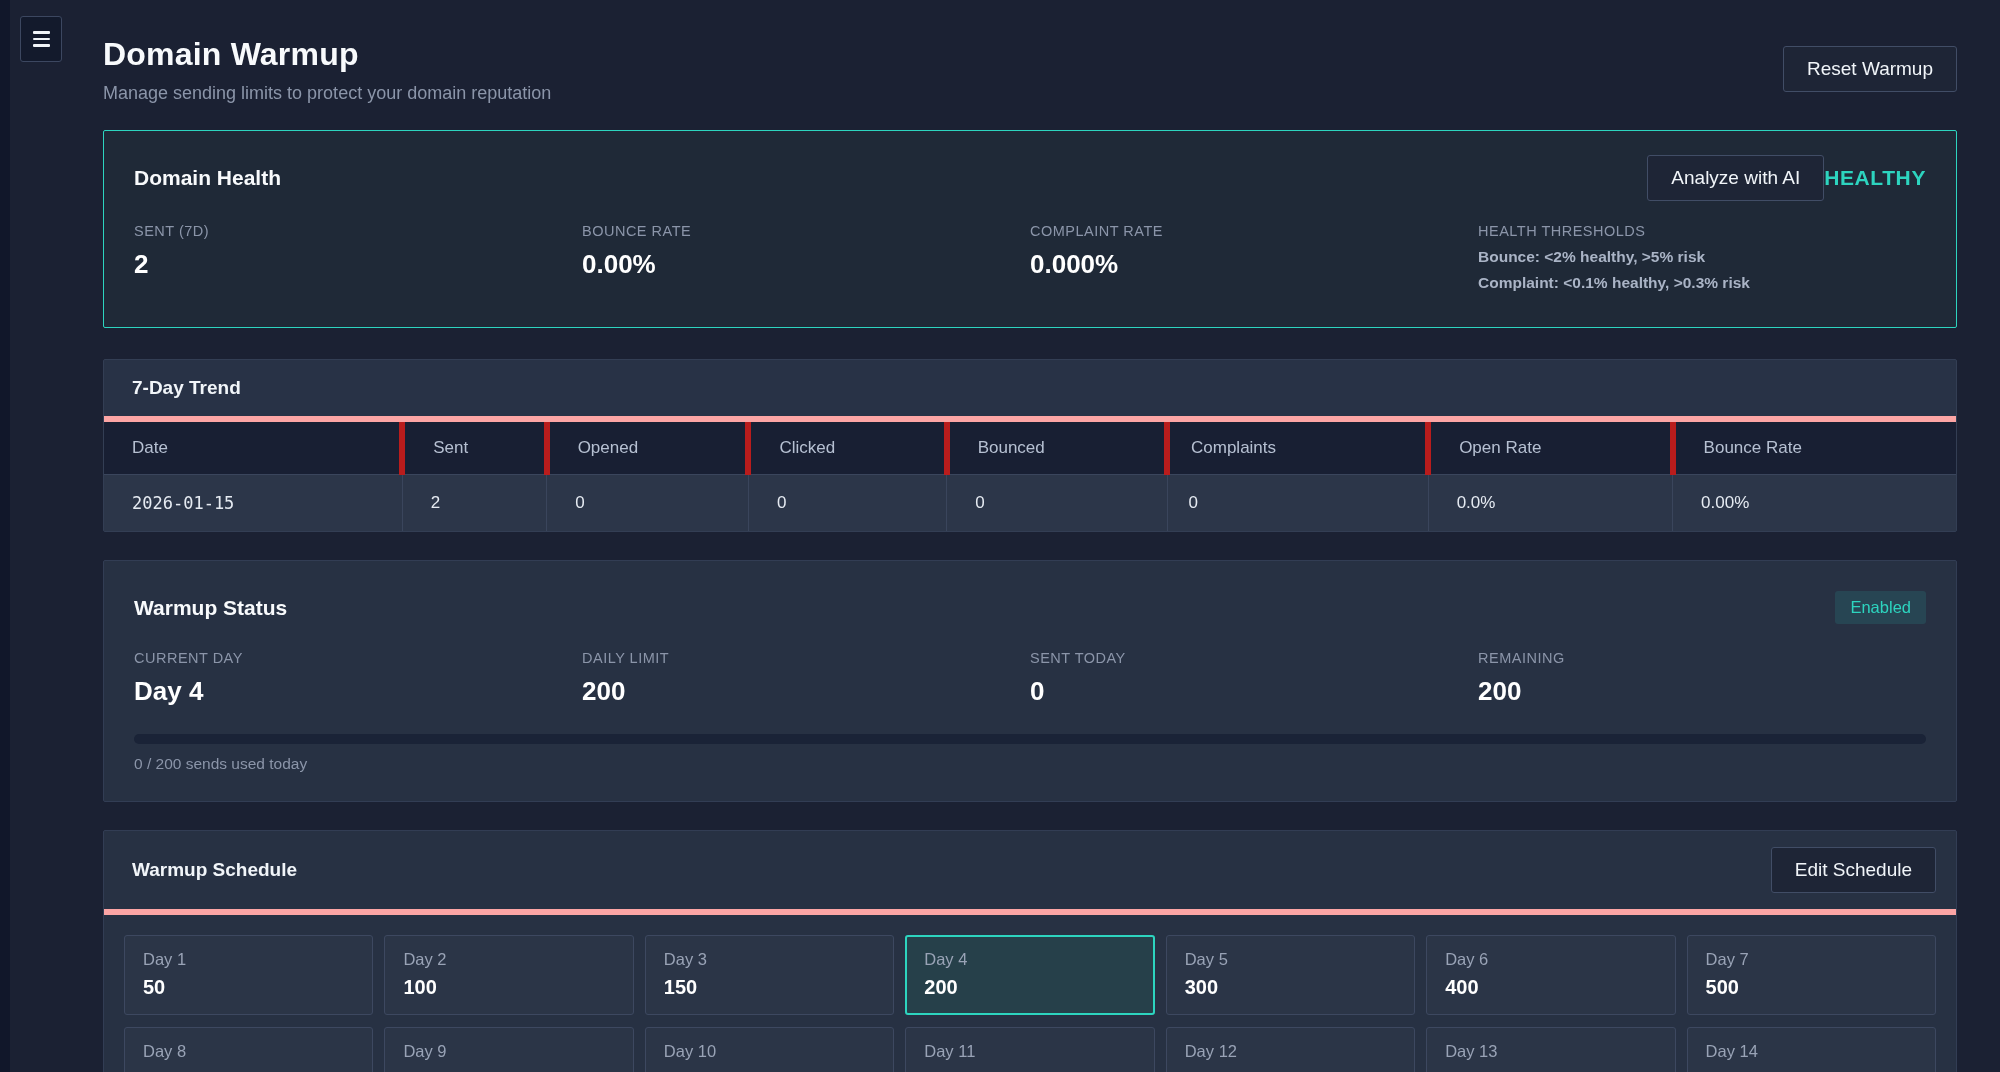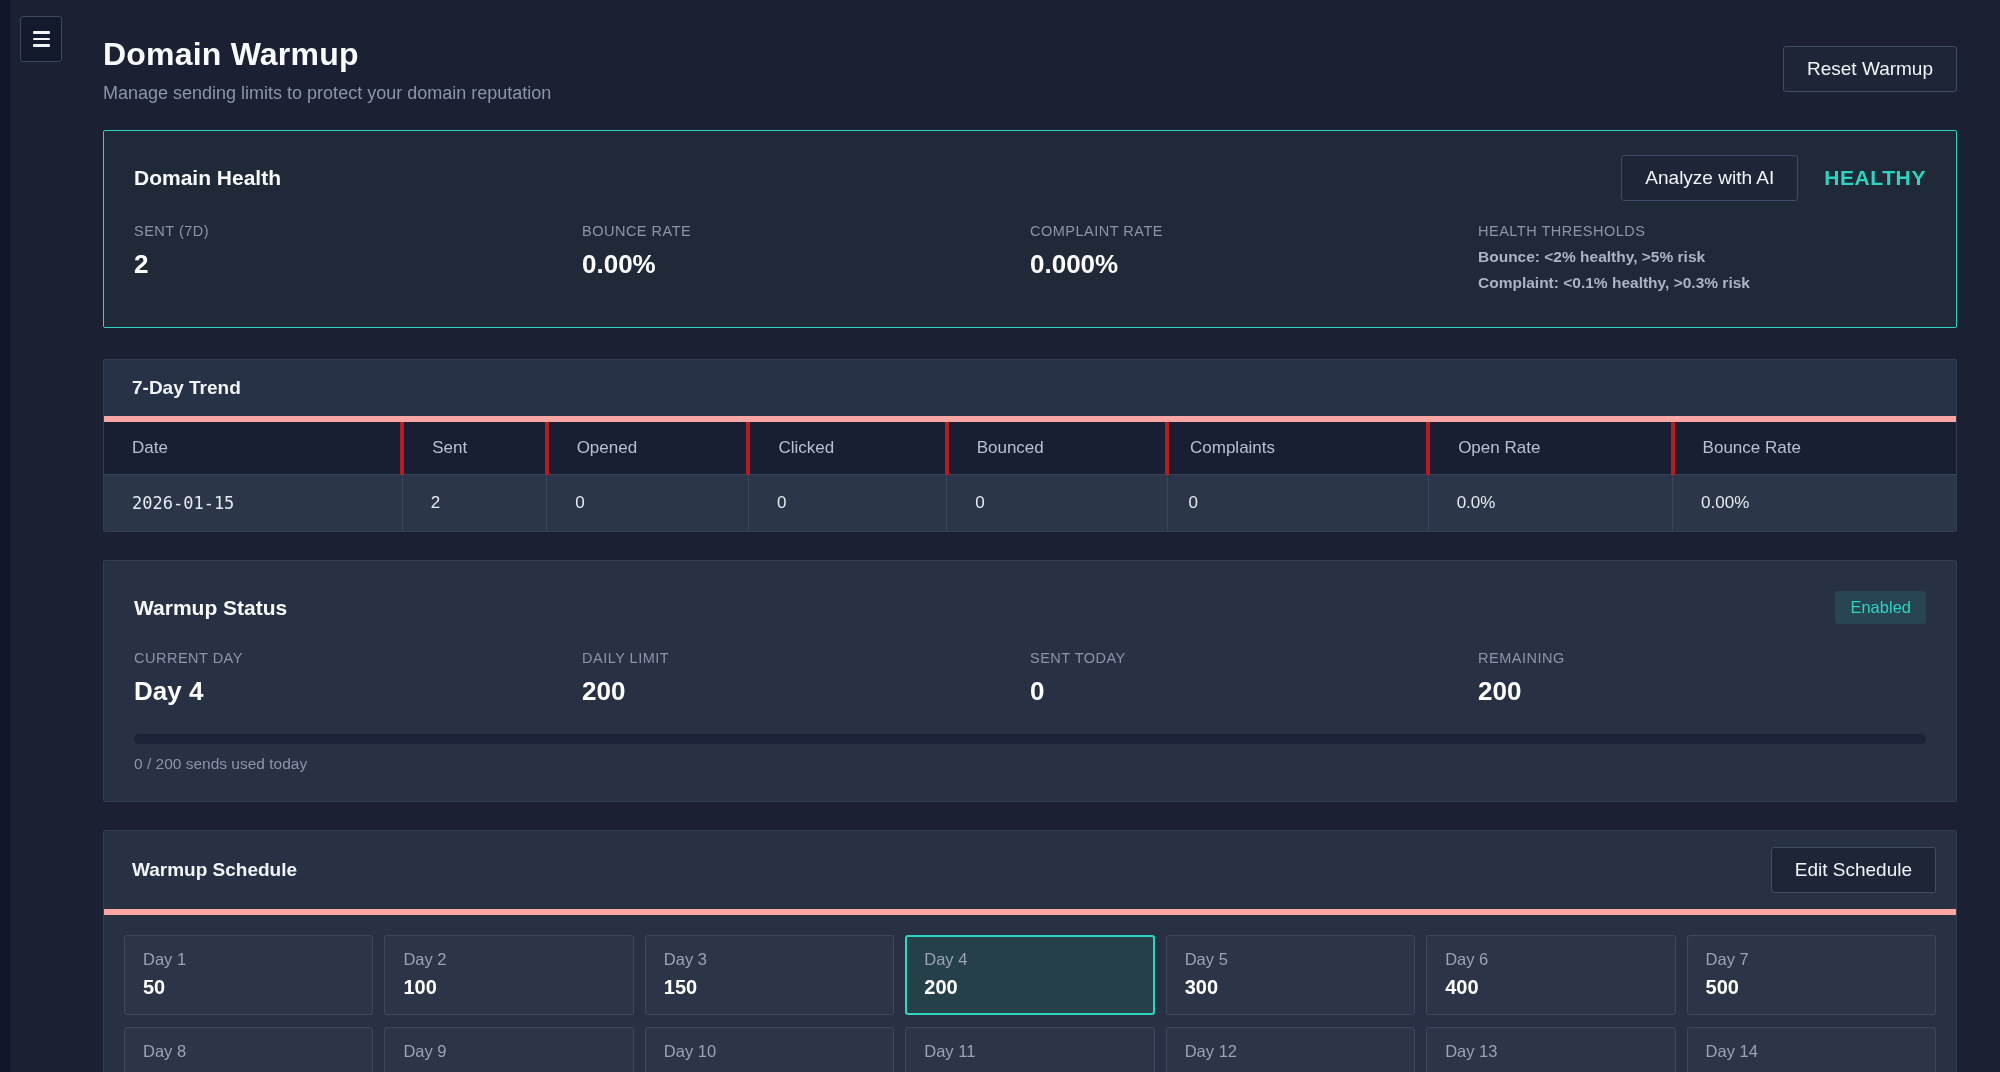--- a/index.html
+++ b/index.html
@@ -51,21 +51,21 @@
   
   .health-card {
     margin-top:26px;
     background:#1f2937;
     border:1px solid #2dd4bf;
     border-radius:2px;
     padding:24px 30px 34px 30px;
   }
   .card-head { display:flex; justify-content:space-between; align-items:center; }
   .card-title { font-size:21px; font-weight:bold; color:#f8fafc; }
-  .health-right { display:flex; align-items:center; gap:26px; }
+  .health-right { display:flex; align-items:center; }
   .healthy-label { font-size:21px; font-weight:bold; color:#2dd4bf; letter-spacing:0.6px; }
 
   .stats-grid { display:grid; grid-template-columns:repeat(4,1fr); margin-top:22px; }
   .stat-label { font-size:14.5px; color:#8b95a9; letter-spacing:0.5px; }
   .stat-value { font-size:26px; font-weight:bold; color:#ffffff; margin-top:10px; }
   .threshold-line { font-size:15.5px; color:#aab4c6; margin-top:6px; line-height:1.3;font-weight:bold; }
   .threshold-lines { margin-top:8px; }
 
   
   .trend-card {
@@ -82,21 +82,21 @@
   .section-title { font-size:19px; font-weight:bold; color:#f1f5f9; }
 
   table.trend { width:100%; border-collapse:collapse; table-layout:fixed; }
   table.trend th {
     background:#181f33;
     color:#b6c0d2;
     font-weight:normal;
     font-size:17px;
     text-align:left;
     padding:16px 10px 16px 28px;
-    border-right:4px solid #b91c1c;
+    border-right:6px solid #b91c1c;
     border-bottom:1px solid #3a455c;
   }
   table.trend th:last-child, table.trend td:last-child { border-right:none; }
   table.trend td {
     background:#2c3649;
     color:#e6ebf2;
     font-size:17px;
     padding:18px 10px 18px 28px;
     border-right:1px solid #3a455c;
   }

